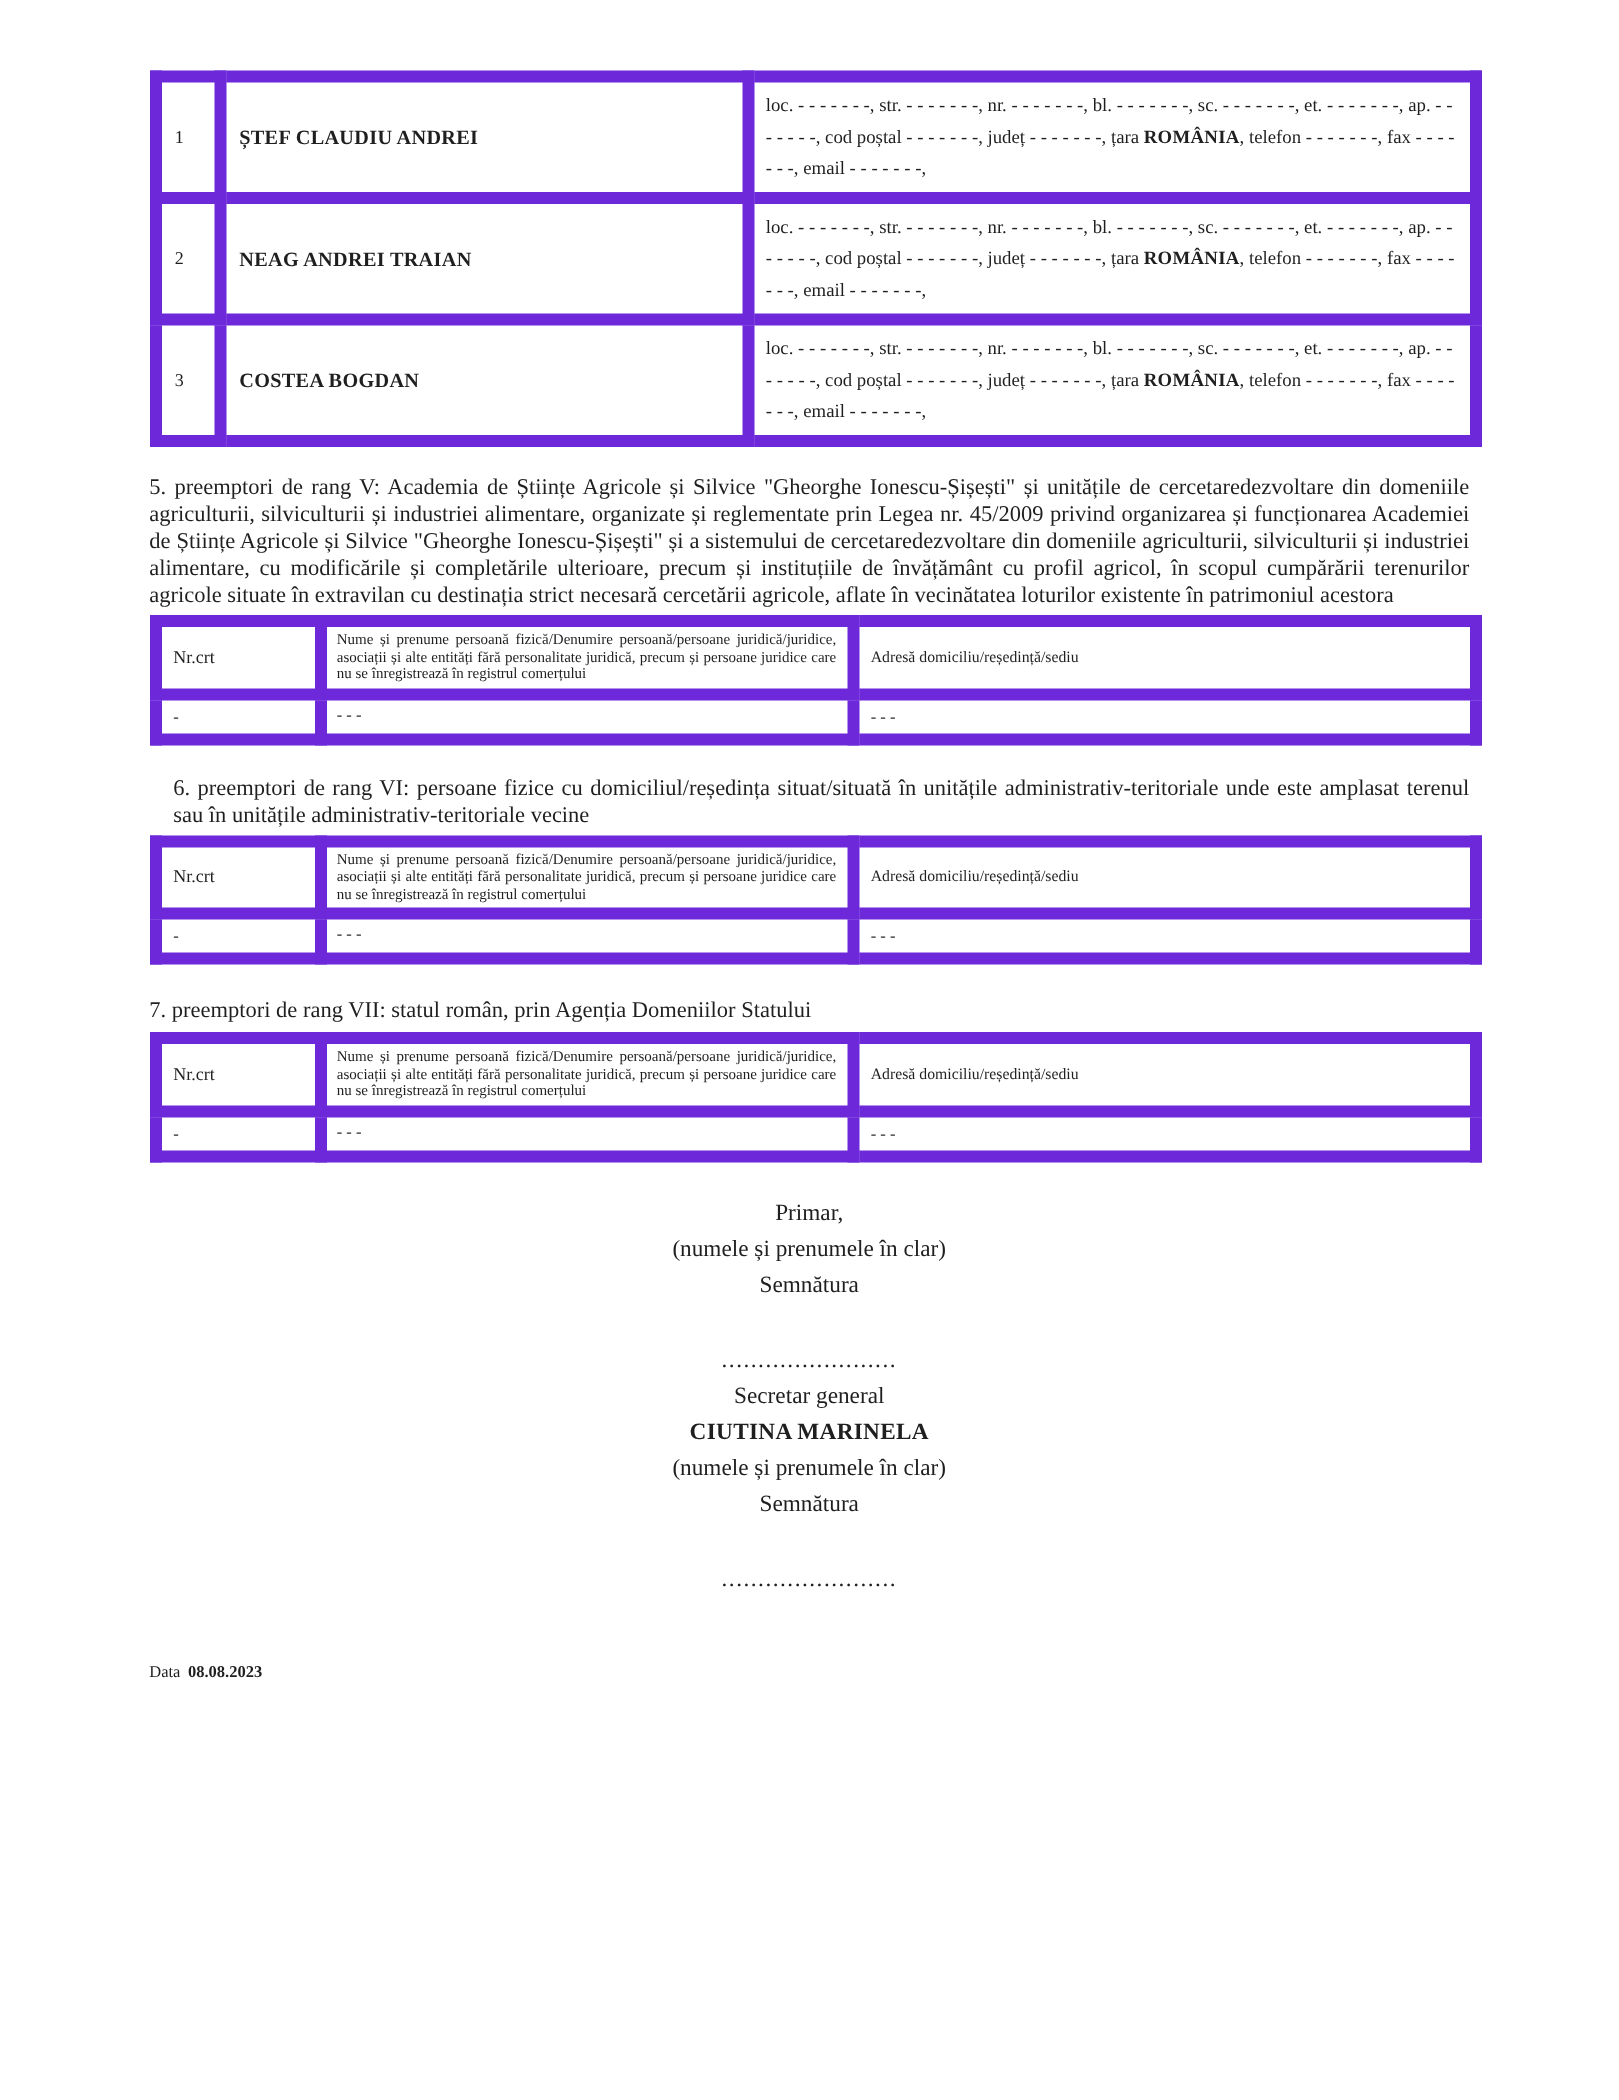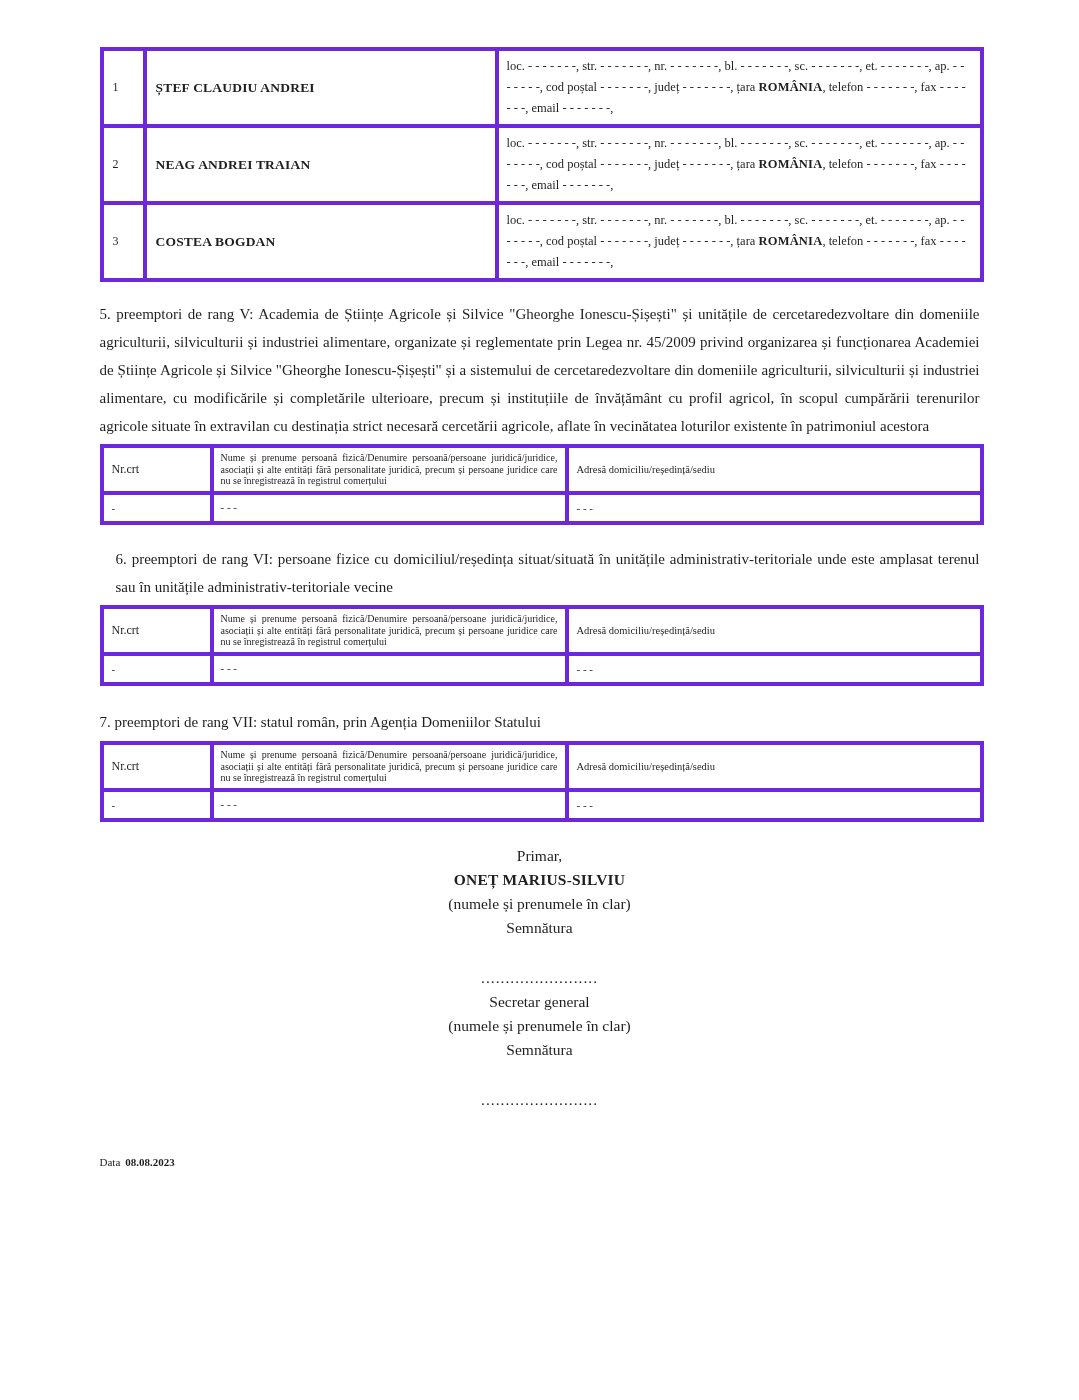--- a/index.html
+++ b/index.html
@@ -14,33 +14,33 @@
     overflow: hidden;
   }
   .content {
     width: 880px;
     margin: 0 auto;
     padding-top: 47px;
   }
 
   
   table { border-collapse: collapse; width: 880px; table-layout: fixed; }
-  td { border: 4px solid #6d28d9; vertical-align: middle; }
+  td { border: 8px solid #6d28d9; vertical-align: middle; }
 
   .list-table td.nr-cell   { width: 43px;  font-size: 12px; padding-left: 9px; }
   .list-table td.name-cell { width: 352px; font-size: 13.5px; font-weight: bold; padding-left: 9px; letter-spacing: 0.2px; }
   .list-table td.addr-cell { width: 485px; font-size: 12.5px; line-height: 21px; padding: 5px 8px 5px 8px; }
   .list-table tr.r1 { height: 73px; }
   .list-table tr.r2 { height: 67px; }
   .list-table tr.r3 { height: 68px; }
 
   
   .para {
     font-size: 15px;
-    line-height: 28px;
+    line-height: 18px;
     text-align: justify;
   }
   .para-5 { margin-top: 18px; }
   .para-6 { margin-top: 20px; margin-left: 16px; }
   .para-7 { margin-top: 22px; }
 
   
   .rank-table { margin-top: 4px; }
   .rank-table td.c1 { width: 110px; font-size: 12px; padding-left: 8px; }
   .rank-table td.c2 { width: 355px; font-size: 10px; line-height: 11.5px; text-align: justify; padding: 3px 7px; }
@@ -138,25 +138,25 @@
         <tr class="empty">
           <td class="c1">-</td>
           <td class="c2">- - -</td>
           <td class="c3">- - -</td>
         </tr>
       </tbody>
     </table>
 
     <div class="signatures">
       <span class="sig-line">Primar,</span>
-      <span class="sig-line sig-bold">ONEȚ MARIUS-SILVIU</span>
       <span class="sig-line">(numele și prenumele în clar)</span>
       <span class="sig-line">Semnătura</span>
       <span class="sig-line dotted">........................</span>
       <span class="sig-line">Secretar general</span>
+      <span class="sig-line sig-bold">CIUTINA MARINELA</span>
       <span class="sig-line">(numele și prenumele în clar)</span>
       <span class="sig-line">Semnătura</span>
       <span class="sig-line dotted">........................</span>
     </div>
 
     <div class="date-line">
       <span>Data</span><span class="date-value">08.08.2023</span>
     </div>
 
   </div>

